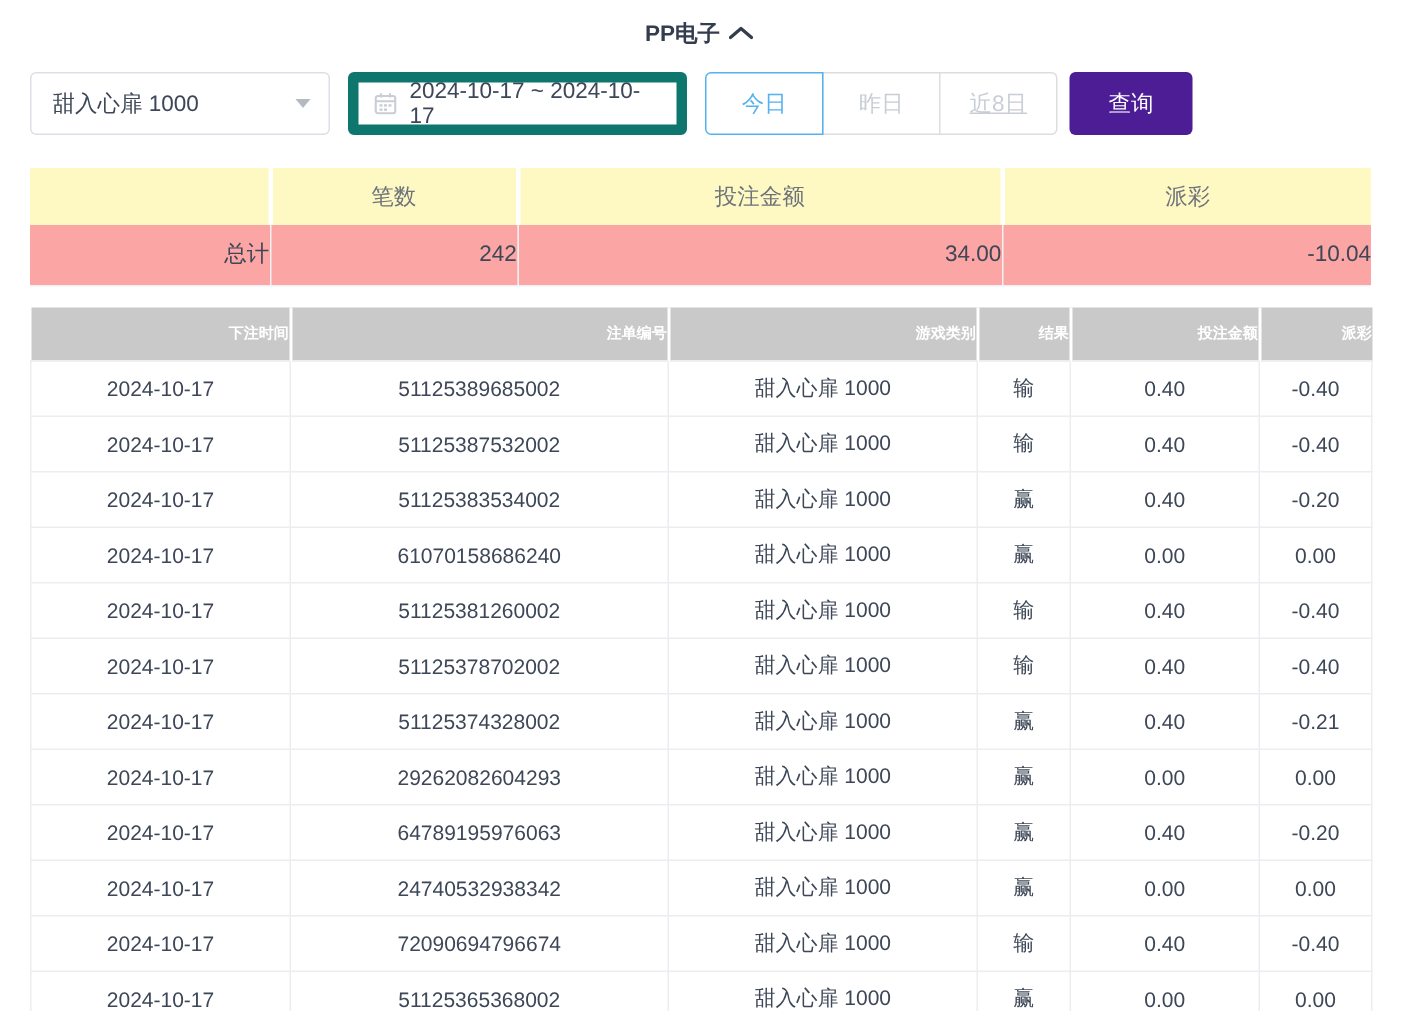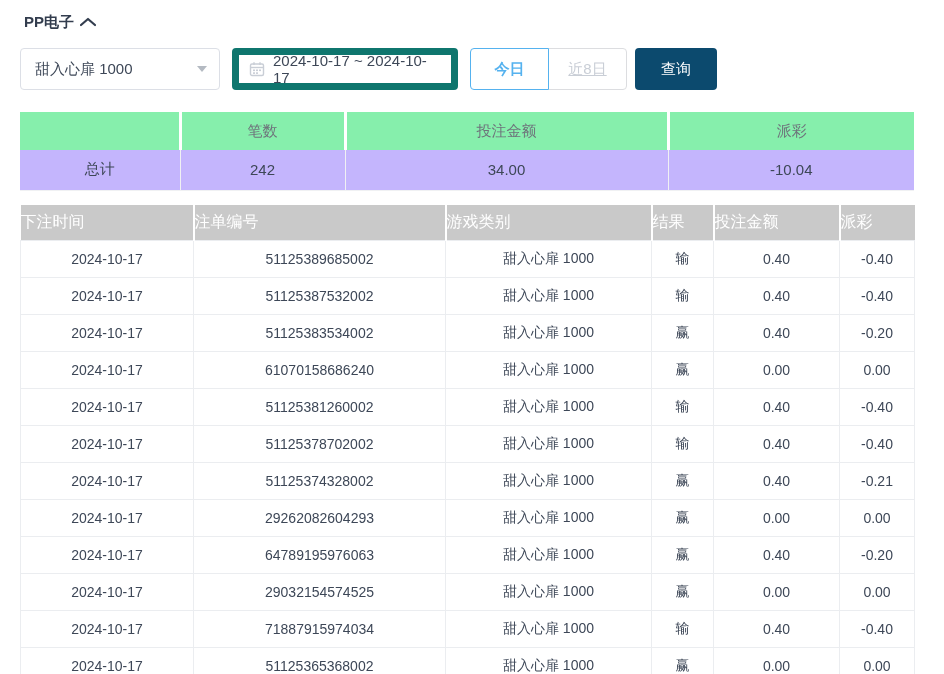--- a/index.html
+++ b/index.html
@@ -6,21 +6,21 @@
   html, body { background: #fff; }
   body {
     width: 944px; height: 674px; overflow: hidden;
     font-family: "Liberation Sans", "DejaVu Sans", sans-serif;
     color: #3d4757;
   }
   .page { width: 894px; margin-left: 20px; position: relative; }
 
   
   .panel-header {
-    display: flex; align-items: center; justify-content: flex-start;
+    display: flex; align-items: center; justify-content: center;
     padding-top: 6px; height: 38px;
   }
   .panel-title { font-size: 15px; font-weight: bold; color: #333d4e; margin-left: 4px; }
   .collapse-btn { width: 28px; height: 24px; display: flex; align-items: center; justify-content: center; cursor: pointer; }
 
   
   .filter-row { display: flex; align-items: center; margin-top: 10px; height: 42px; }
   .select-box {
     width: 200px; height: 42px; border: 1px solid #dcdfe6; border-radius: 4px;
     display: flex; align-items: center; justify-content: space-between;
@@ -35,48 +35,48 @@
     display: flex; align-items: center; margin-left: 12px; padding: 0 10px;
     font-size: 15px; background: #fff; cursor: pointer;
   }
   .date-box .cal { margin-right: 8px; display: flex; }
   .btn-group { display: flex; margin-left: 12px; }
   .btn-group .qbtn {
     width: 79px; height: 42px; background: #fff; border: 1px solid #dcdde0;
     font-size: 15px; color: #c9ced6; cursor: pointer; margin-left: -1px;
     font-family: inherit;
   }
-  .btn-group .qbtn:first-child { border-radius: 4px 0 0 4px; margin-left: 0; font-weight: bold; }
+  .btn-group .qbtn:first-child { border-radius: 4px 0 0 4px; margin-left: 0; }
   .btn-group .qbtn:last-child { border-radius: 0 4px 4px 0; text-decoration: underline; }
   .btn-group .qbtn.active { border: 1px solid #55b2ef; color: #55b2ef; position: relative; z-index: 2; }
   .query-btn {
     width: 82px; height: 42px; margin-left: 8px; border: none; border-radius: 4px;
-    background: #0c4a6e; color: #fff; font-size: 15px; cursor: pointer; font-family: inherit;
+    background: #4c1d95; color: #fff; font-size: 15px; cursor: pointer; font-family: inherit;
   }
 
   
   table { border-collapse: collapse; table-layout: fixed; }
   .summary-table { width: 894px; margin-top: 22px; }
   .summary-table th {
-    background: #86efac; height: 38px; font-size: 15px; font-weight: normal;
+    background: #fef9c3; height: 38px; font-size: 15px; font-weight: normal;
     color: #6e737b; text-align: center; border-left: 3px solid #fff;
   }
   .summary-table th:first-child { border-left: none; }
   .summary-table td {
-    height: 40px; text-align: center; font-size: 15px; background: #c4b5fd;
+    height: 40px; text-align: right; font-size: 15px; background: #fca5a5;
     border: 1px solid #f0f1f3; border-top: none; color: #3d4757;
   }
   .summary-table td:first-child { border-left: none; }
   .summary-table td:last-child { border-right: none; }
 
   
   .bet-table { width: 894px; margin-top: 14px; }
   .bet-table th {
-    background: #c9c9c9; height: 36px; color: #fff; font-size: 16px; font-weight: normal;
-    text-align: left; border-left: 2px solid #fff;
+    background: #c9c9c9; height: 36px; color: #fff; font-size: 10px; font-weight: bold;
+    text-align: right; border-left: 2px solid #fff;
   }
   .bet-table th:first-child { border-left: none; }
   .bet-table td {
     height: 37px; text-align: center; font-size: 14px; color: #3d4757;
     border: 1px solid #ebedf0; background: #fff;
   }
   .neg-sum { color: #e25c74; margin-top: 48px; }
   .neg { color: #f0544e; }
 </style>
 </head>
@@ -111,20 +111,21 @@
           <rect x="10" y="8.5" width="2" height="1.6" fill="#c9ced6"></rect>
           <rect x="4" y="11.3" width="2" height="1.6" fill="#c9ced6"></rect>
           <rect x="7" y="11.3" width="2" height="1.6" fill="#c9ced6"></rect>
         </svg>
       </span>
       <span>2024-10-17 ~ 2024-10-17</span>
     </div>
 
     <div class="btn-group">
       <button class="qbtn active">今日</button>
+      <button class="qbtn">昨日</button>
       <button class="qbtn">近8日</button>
     </div>
 
     <button class="query-btn">查询</button>
   </div>
 
   <table class="summary-table">
     <colgroup>
         <col style="width:160px">
         <col style="width:165px">
@@ -236,29 +237,29 @@
         <tr>
           <td>2024-10-17</td>
           <td>64789195976063</td>
           <td>甜入心扉 1000</td>
           <td>赢</td>
           <td>0.40</td>
           <td class="neg">-0.20</td>
         </tr>
         <tr>
           <td>2024-10-17</td>
-          <td>29032154574525</td>
-          <td>甜入心扉 1000</td>
-          <td>赢</td>
-          <td>0.00</td>
-          <td>0.00</td>
-        </tr>
-        <tr>
-          <td>2024-10-17</td>
-          <td>71887915974034</td>
+          <td>24740532938342</td>
+          <td>甜入心扉 1000</td>
+          <td>赢</td>
+          <td>0.00</td>
+          <td>0.00</td>
+        </tr>
+        <tr>
+          <td>2024-10-17</td>
+          <td>72090694796674</td>
           <td>甜入心扉 1000</td>
           <td>输</td>
           <td>0.40</td>
           <td class="neg">-0.40</td>
         </tr>
         <tr>
           <td>2024-10-17</td>
           <td>51125365368002</td>
           <td>甜入心扉 1000</td>
           <td>赢</td>

